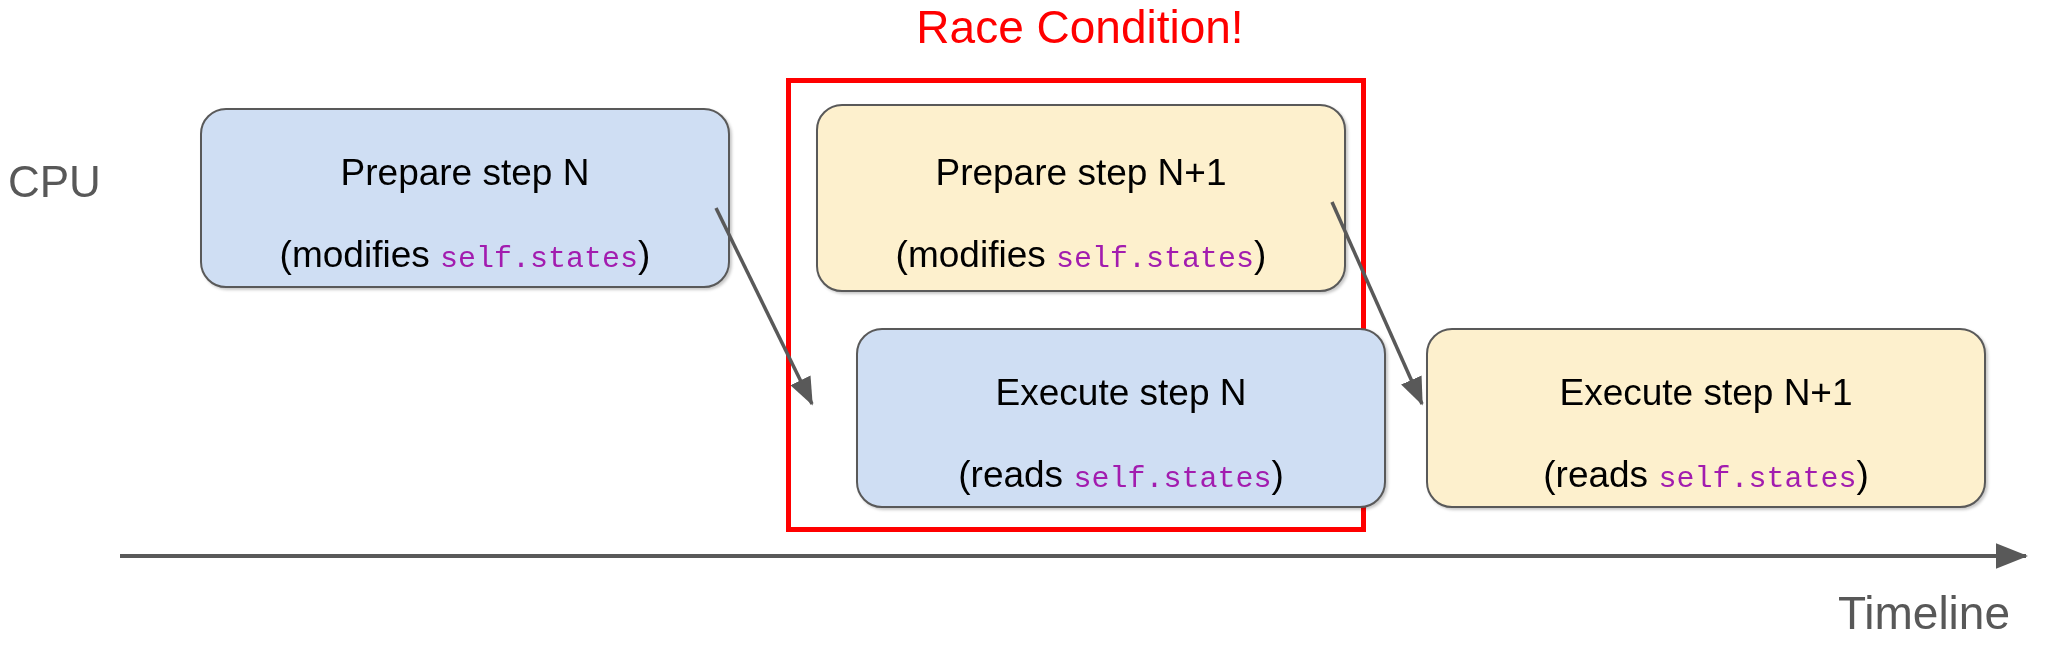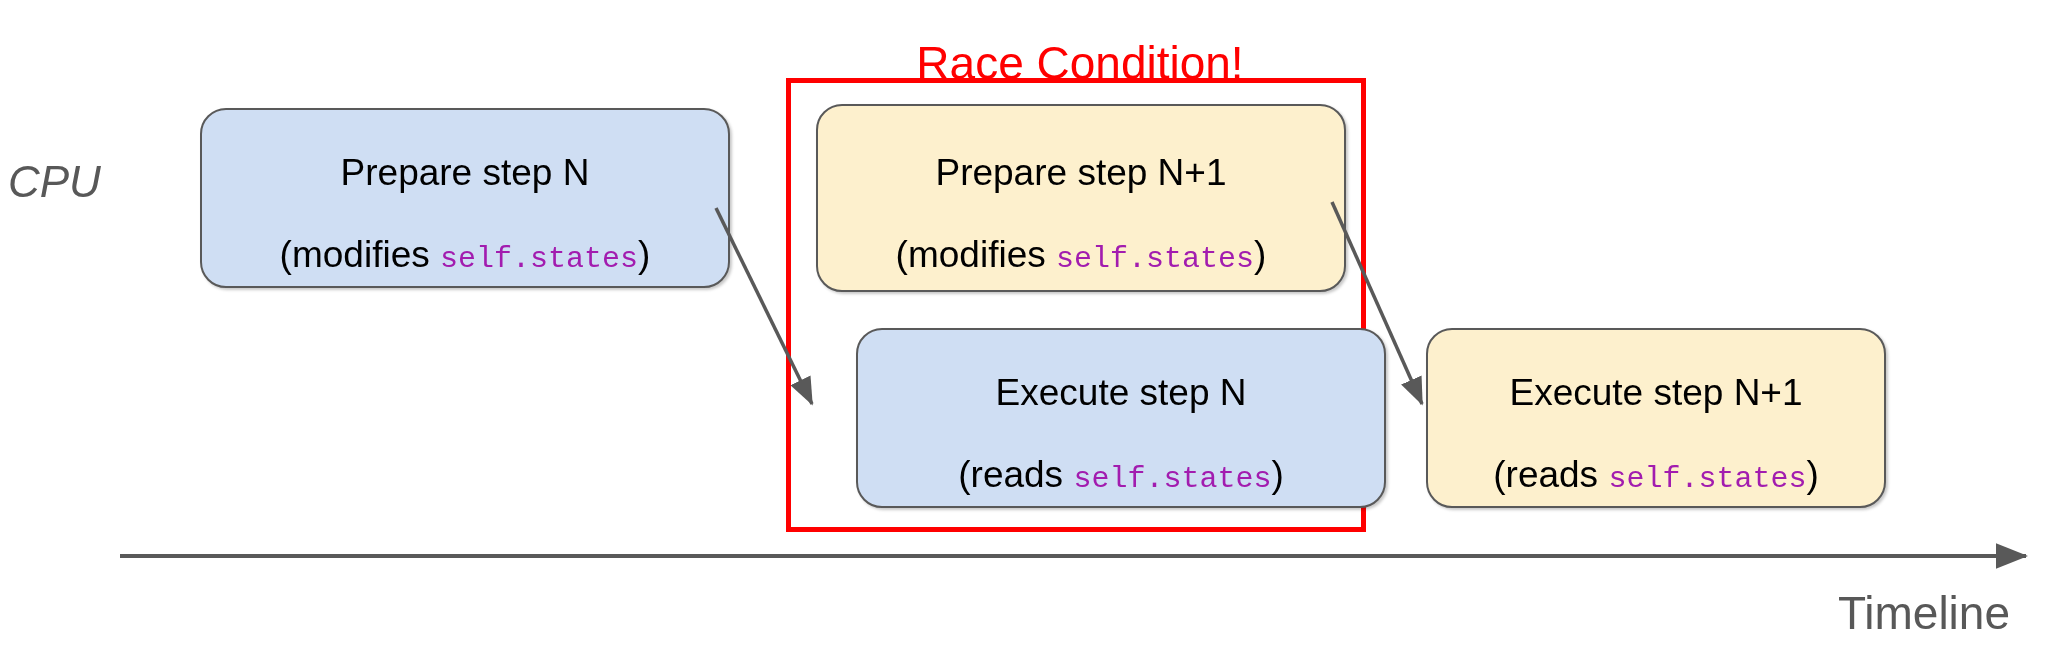--- a/index.html
+++ b/index.html
@@ -22,36 +22,35 @@
     position: absolute;
     left: 8px;
     width: 140px;
     color: #585858;
     font-size: 44px;
     line-height: 44px;
     font-family: "Liberation Sans", sans-serif;
     white-space: nowrap;
     text-align: left;
   }
-  #lane-label-cpu { top: 160px; font-style: italic; }
+  #lane-label-cpu { top: 160px; }
   #lane-label-gpu { top: 390px; }
 
   
   #race-title {
     position: absolute;
     left: 880px;
     top: 2px;
     width: 400px;
     text-align: center;
     color: #ff0000;
     font-size: 46px;
     line-height: 50px;
     white-space: nowrap;
     font-family: "Liberation Sans", sans-serif;
-    margin-top: 36px;
   }
 
   
   #race-highlight-box {
     position: absolute;
     left: 786px;
     top: 78px;
     width: 580px;
     height: 454px;
     border: 5px solid #ff0000;
@@ -87,21 +86,21 @@
   .mono {
     font-family: "Liberation Mono", "DejaVu Sans Mono", monospace;
     color: #a21caf;
     font-size: 30px;
   }
 
   
   #box-prepare-n      { left: 200px;  top: 108px; width: 530px; height: 180px; }
   #box-prepare-n1     { left: 816px;  top: 104px; width: 530px; height: 188px; }
   #box-execute-n      { left: 856px;  top: 328px; width: 530px; height: 180px; }
-  #box-execute-n1     { left: 1426px; top: 328px; width: 460px; height: 180px; }
+  #box-execute-n1     { left: 1426px; top: 328px; width: 560px; height: 180px; }
 
   
   #arrow-layer {
     position: absolute;
     left: 0;
     top: 0;
     width: 2048px;
     height: 664px;
     pointer-events: none;
   }

